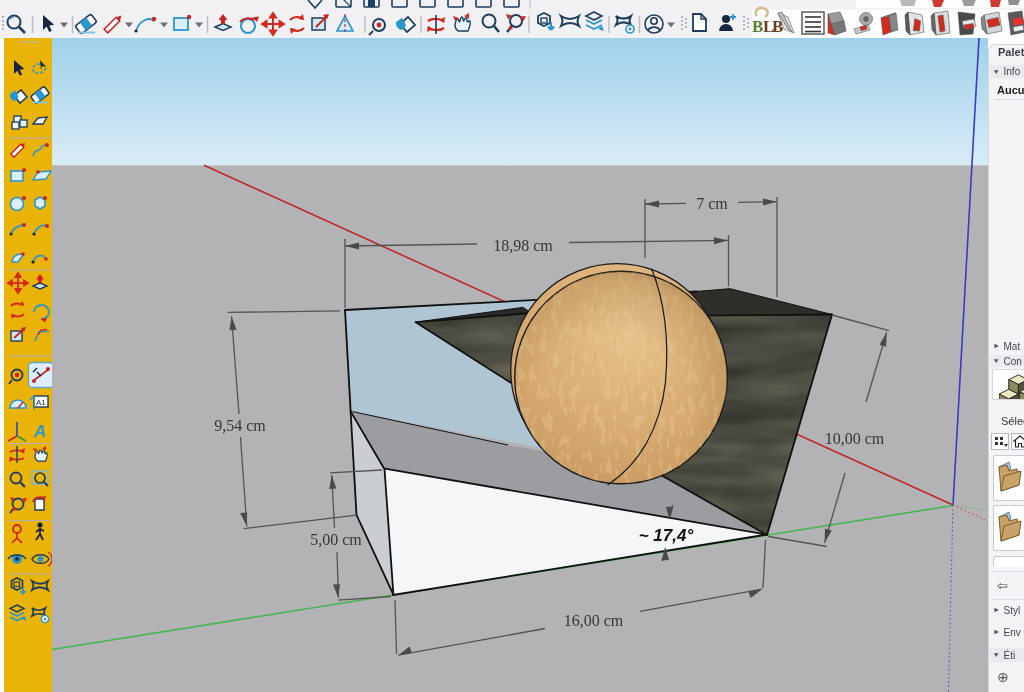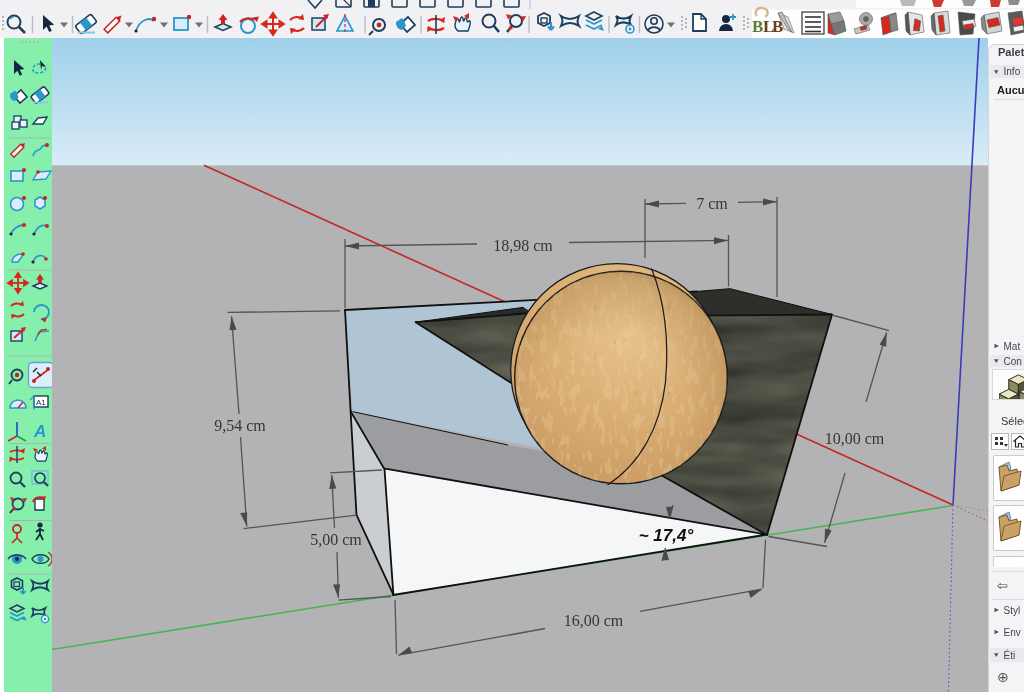--- a/index.html
+++ b/index.html
@@ -1,18 +1,18 @@
 <!DOCTYPE html>
 <html><head>
 <meta charset="utf-8">
 <style>
 html,body{margin:0;padding:0;background:#fff;}
 #app{position:relative;width:1024px;height:692px;overflow:hidden;font-family:"Liberation Sans",sans-serif;}
 #toolbar{position:absolute;left:0;top:0;width:1024px;height:38px;background:#f1f1f4;}
-#sidebar{position:absolute;left:4px;top:38px;width:52px;height:654px;background:#86efac;}
+#sidebar{position:absolute;left:4px;top:38px;width:52px;height:654px;background:#eab308;}
 #viewport{position:absolute;left:52px;top:38px;width:936px;height:466px;}
 #panel{position:absolute;left:988px;top:44px;width:36px;height:648px;background:#f4f4f7;border-left:1px solid #d4d4d9;border-top:1px solid #d4d4d9;border-top-left-radius:7px;overflow:hidden;}
 .phead{background:#e9e9ee;display:flex;align-items:center;font-size:10px;color:#44464e;padding-left:4px;white-space:nowrap;}
 .chev{font-size:9px;color:#555;margin-right:5px;transform:scaleY(0.8);display:inline-block;}
 .card{position:absolute;left:4px;width:30px;height:44px;background:#fff;border:1px solid #c9c9ce;border-radius:2px;}
 .folder{position:absolute;left:6px;}
 </style>
 </head>
 <body>
 <div id="app">

